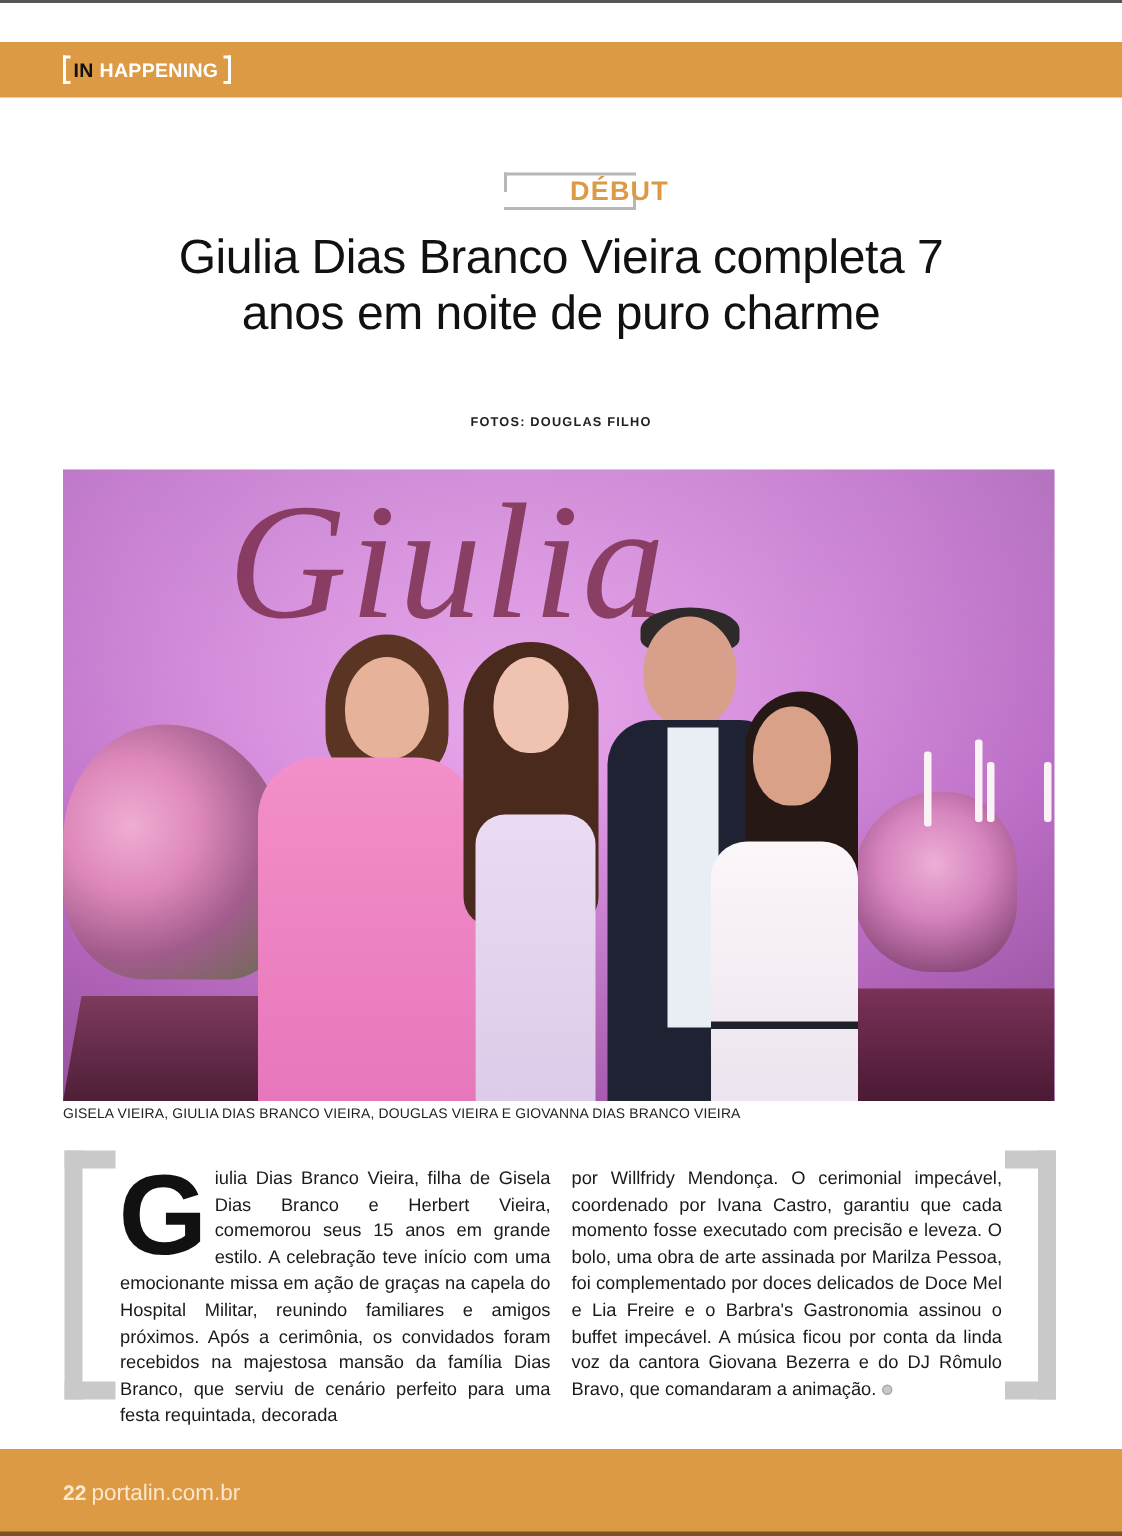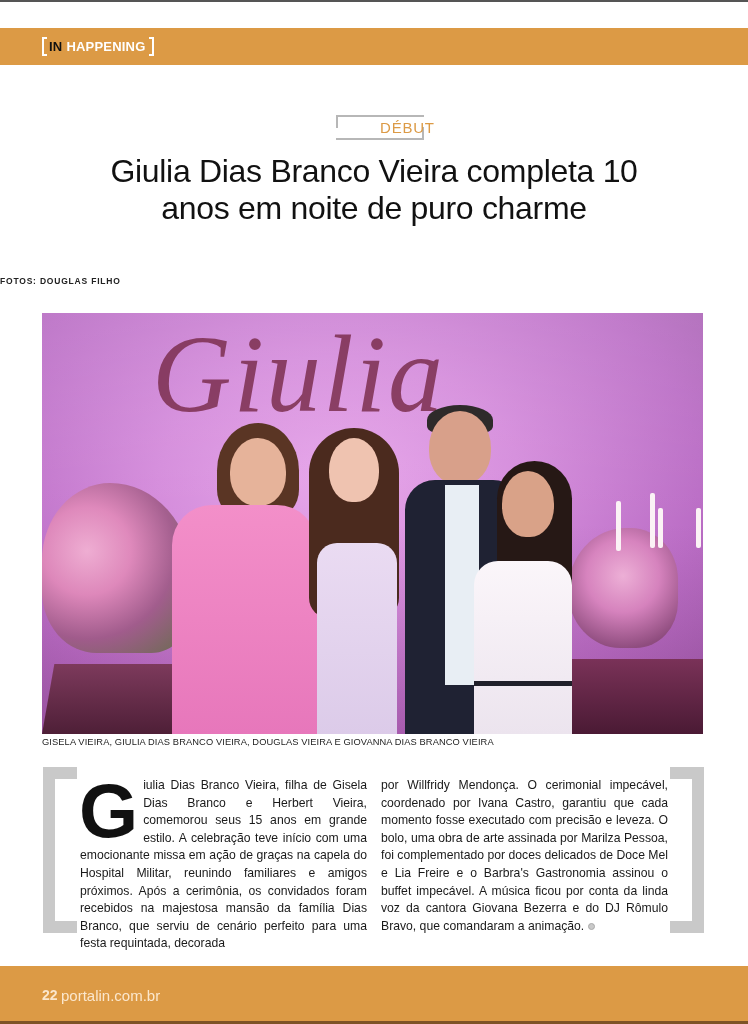--- a/index.html
+++ b/index.html
@@ -14,25 +14,25 @@
     .section-tag .brk.l { border-right: none; }
     .section-tag .brk.r { border-left: none; }
     .section-tag .in { font-weight: 700; font-size: 13px; color: #111; margin-left: 2px; letter-spacing: 0.2px; }
     .section-tag .hap { font-weight: 700; font-size: 13px; color: #fff; margin: 0 3px 0 4px; letter-spacing: 0.2px; }
 
     .kicker { position: absolute; left: 336px; top: 115px; width: 88px; height: 25px; text-align: center; }
     .kicker .line-top { position: absolute; left: 0; top: 0; width: 88px; height: 2px; background: #b7b7b7; }
     .kicker .line-top-left { position: absolute; left: 0; top: 0; width: 2px; height: 13px; background: #b7b7b7; }
     .kicker .line-bot { position: absolute; left: 0; bottom: 0; width: 88px; height: 2px; background: #b7b7b7; }
     .kicker .line-bot-right { position: absolute; right: 0; bottom: 0; width: 2px; height: 13px; background: #b7b7b7; }
-    .kicker span { position: relative; font-weight: 400; font-size: 15px; color: #dc9a45; line-height: 25px; letter-spacing: 0.8px; margin-left: 44px; }
+    .kicker span { position: relative; font-weight: 700; font-size: 18px; color: #dc9a45; line-height: 25px; letter-spacing: 0.8px; margin-left: 44px; }
 
     .headline { position: absolute; left: 100px; top: 153px; width: 548px; text-align: center; font-size: 32px; line-height: 37px; color: #111; font-weight: 400; letter-spacing: -0.3px; }
 
-    .credit { position: absolute; left: 0; top: 276px; width: 748px; font-size: 8.5px; font-weight: 700; letter-spacing: 0.8px; color: #222; }
+    .credit { position: absolute; left: 0; top: 276px; width: 748px; text-align: center; font-size: 8.5px; font-weight: 700; letter-spacing: 0.8px; color: #222; }
 
     .photo { position: absolute; left: 42px; top: 313px; width: 661px; height: 421px; overflow: hidden;
       background: radial-gradient(ellipse at 45% 40%, #e7a6ea 0%, #d58ddc 35%, #bb6ec6 70%, #9d5aa8 100%); text-align: right; }
     .photo .backdrop-sheen { position: absolute; inset: 0; background: linear-gradient(180deg, rgba(255,255,255,0.10) 0%, rgba(255,255,255,0) 50%, rgba(90,20,80,0.20) 100%); }
     .photo .script-name { position: absolute; left: 110px; top: -2px; font-family: "Liberation Serif", serif; font-style: italic; font-size: 110px; color: #7c2f4f; opacity: 0.85; letter-spacing: 2px; }
     .photo .table-left { position: absolute; left: 0; bottom: 0; width: 180px; height: 70px; background: linear-gradient(180deg, #7d3a5c, #4e1f37); transform: skewX(-10deg); transform-origin: bottom left; }
     .photo .table-right { position: absolute; right: 0; bottom: 0; width: 140px; height: 75px; background: linear-gradient(180deg, #7a3258, #4a1a34); }
     .photo .flowers-left { position: absolute; left: 0; top: 170px; width: 150px; height: 170px; border-radius: 50% 60% 30% 40%; background: radial-gradient(circle at 30% 40%, #f3b3d3 0, #e18ab9 30%, #9e5a86 60%, #5b6e3c 100%); opacity: 0.9; }
     .photo .flowers-right { position: absolute; right: 25px; top: 215px; width: 110px; height: 120px; border-radius: 55% 45% 40% 50%; background: radial-gradient(circle at 50% 40%, #f2b6d8 0, #d985bd 40%, #8b4a78 80%); opacity: 0.9; }
     .photo .candle { position: absolute; width: 5px; background: #fbf2f5; border-radius: 2px; }
@@ -74,21 +74,21 @@
 </header>
 
 <div class="kicker">
   <div class="line-top"></div>
   <div class="line-top-left"></div>
   <div class="line-bot"></div>
   <div class="line-bot-right"></div>
   <span>DÉBUT</span>
 </div>
 
-<h1 class="headline">Giulia Dias Branco Vieira completa 10 anos em noite de puro charme</h1>
+<h1 class="headline">Giulia Dias Branco Vieira completa 7 anos em noite de puro charme</h1>
 
 <div class="credit">FOTOS: DOUGLAS FILHO</div>
 
 <figure class="photo" title="Family portrait in front of a pink-lit backdrop with floral arrangements">
   <div class="backdrop-sheen"></div>
   <div class="script-name">Giulia</div>
 
   <div class="flowers-left"></div>
   <div class="flowers-right"></div>
   <div class="candle" style="left:574px; top:188px; height:50px;"></div>

